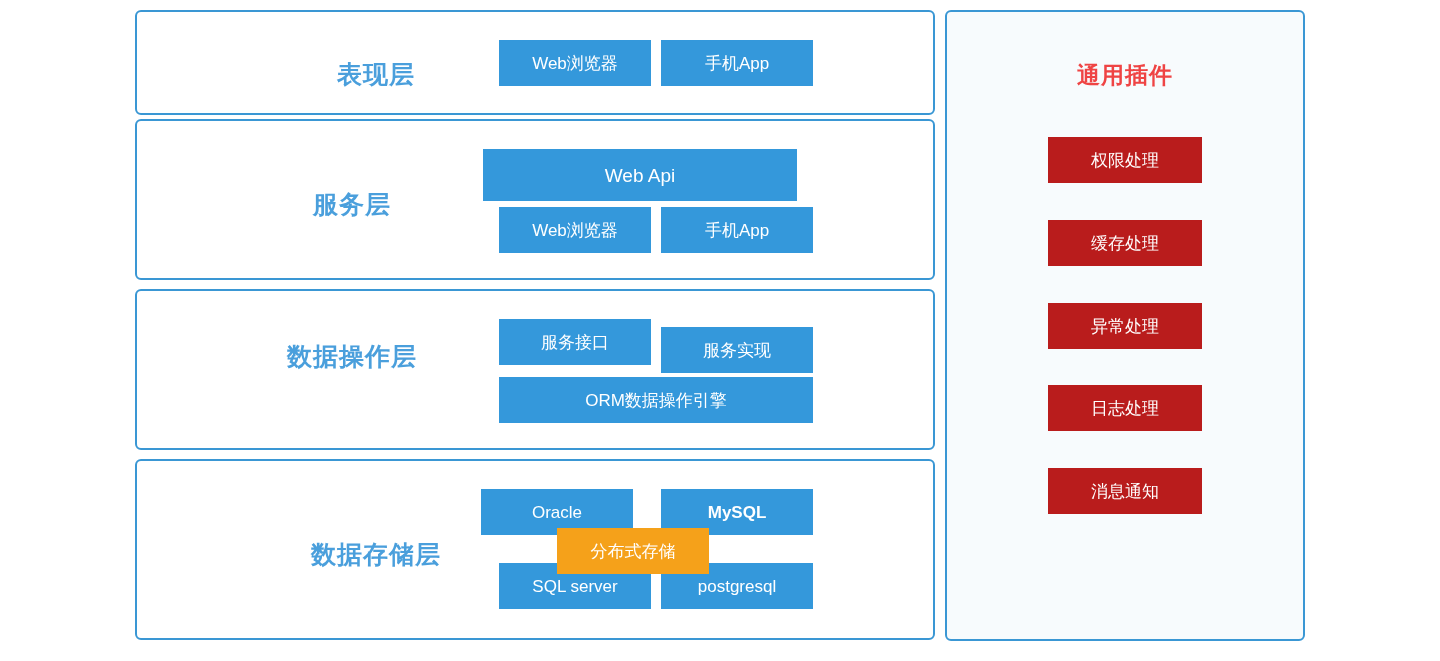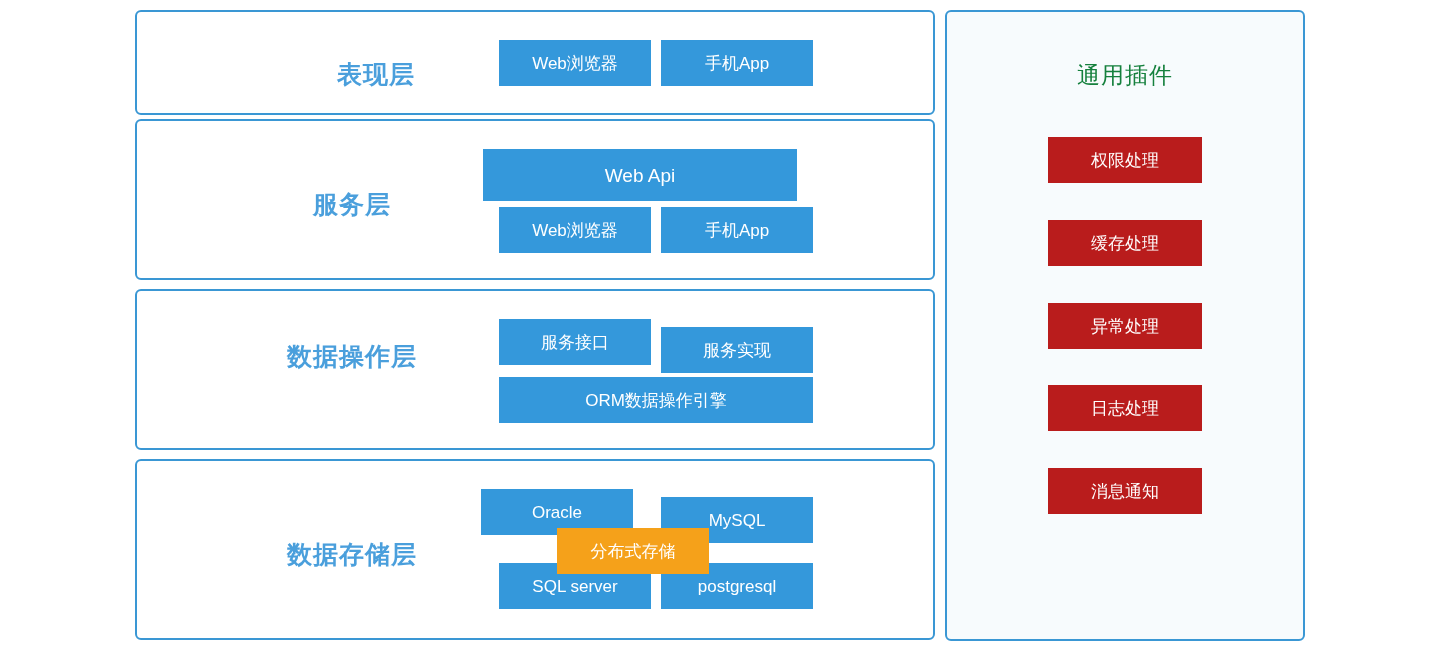--- a/index.html
+++ b/index.html
@@ -48,21 +48,21 @@
     color: #4a9fdc;
     font-weight: bold;
     font-size: 25px;
     letter-spacing: 1px;
     line-height: 1;
     white-space: nowrap;
   }
   .layer-panel.l0 .layer-title { top: 50px; padding-left: 24px; }
   .layer-panel.l1 .layer-title { top: 71px; }
   .layer-panel.l2 .layer-title { top: 53px; }
-  .layer-panel.l3 .layer-title { top: 81px; }
+  .layer-panel.l3 .layer-title { top: 81px; padding-left: 24px; }
 
   
   .node {
     position: absolute;
     box-sizing: border-box;
     background: #3498db;
     color: #ffffff;
     font-size: 17px;
     display: flex;
     align-items: center;
@@ -83,21 +83,21 @@
   .l1 .n-a   { left: 346px; top: 86px; }
   .l1 .n-b   { left: 508px; top: 86px; }
 
   
   .l2 .n-a   { left: 346px; top: 28px; }
   .l2 .n-b   { left: 508px; top: 36px; }
   .l2 .n-orm { left: 346px; top: 86px; }
 
   
   .l3 .n-a { left: 328px; top: 28px; }
-  .l3 .n-b { left: 508px; top: 36px; }
+  .l3 .n-b { left: 508px; top: 28px; font-weight: bold; }
   .l3 .n-c { left: 346px; top: 102px; }
   .l3 .n-d { left: 508px; top: 102px; }
 
   
   .node.accent {
     background: #f5a11a;
     left: 420px;
     top: 67px;
     width: 152px;
     height: 46px;
@@ -116,22 +116,22 @@
     background: #f7fbfd;
     border: 2px solid #3a97d4;
     border-radius: 6px;
   }
   #plugins-title {
     position: absolute;
     left: 0;
     top: 52px;
     width: 100%;
     text-align: center;
-    color: #15803d;
-    font-weight: normal;
+    color: #ef4444;
+    font-weight: bold;
     font-size: 23px;
     letter-spacing: 1px;
     line-height: 1;
     white-space: nowrap;
   }
   .plugin-btn {
     position: absolute;
     left: 101px;
     width: 154px;
     height: 46px;

